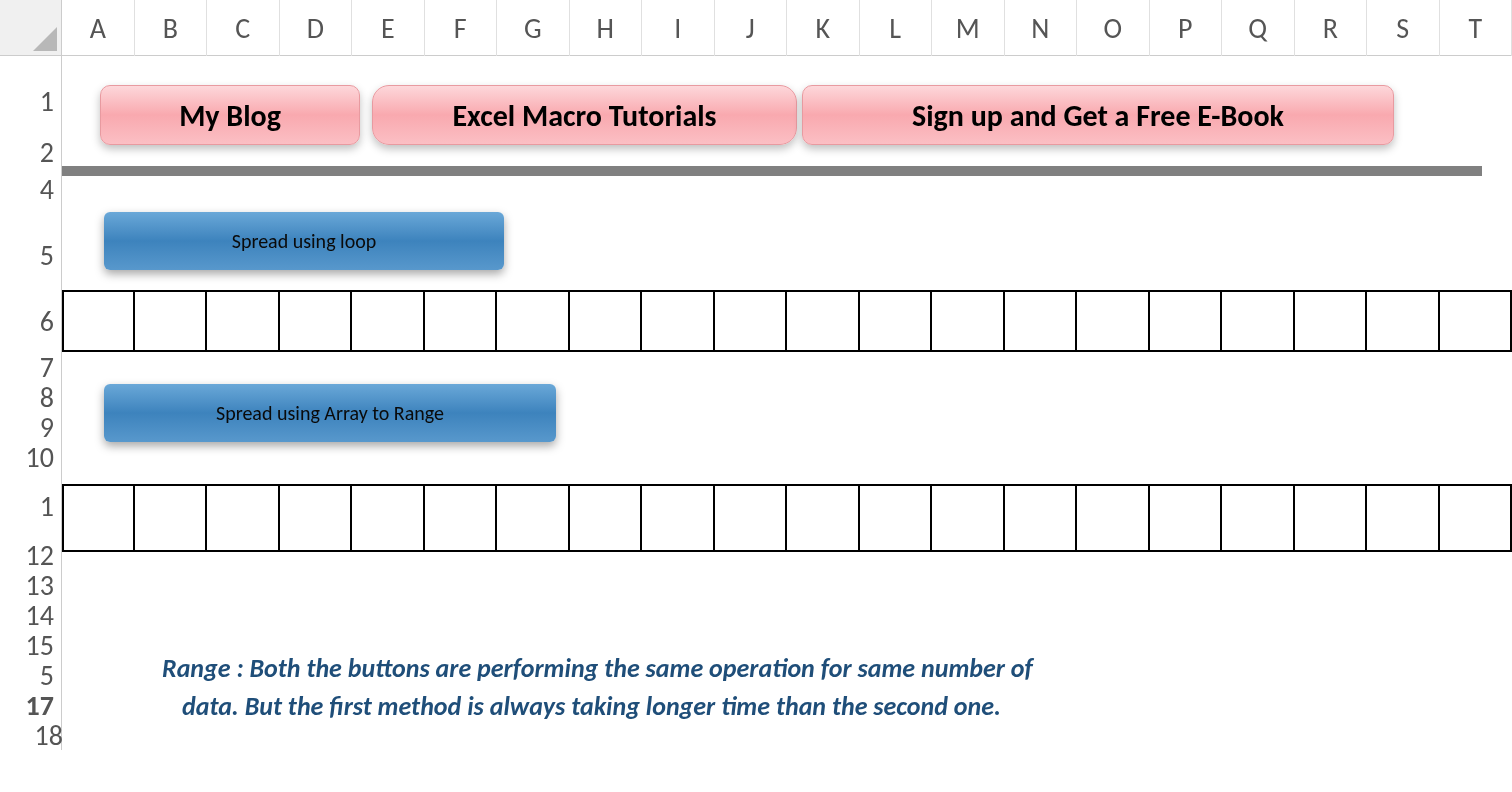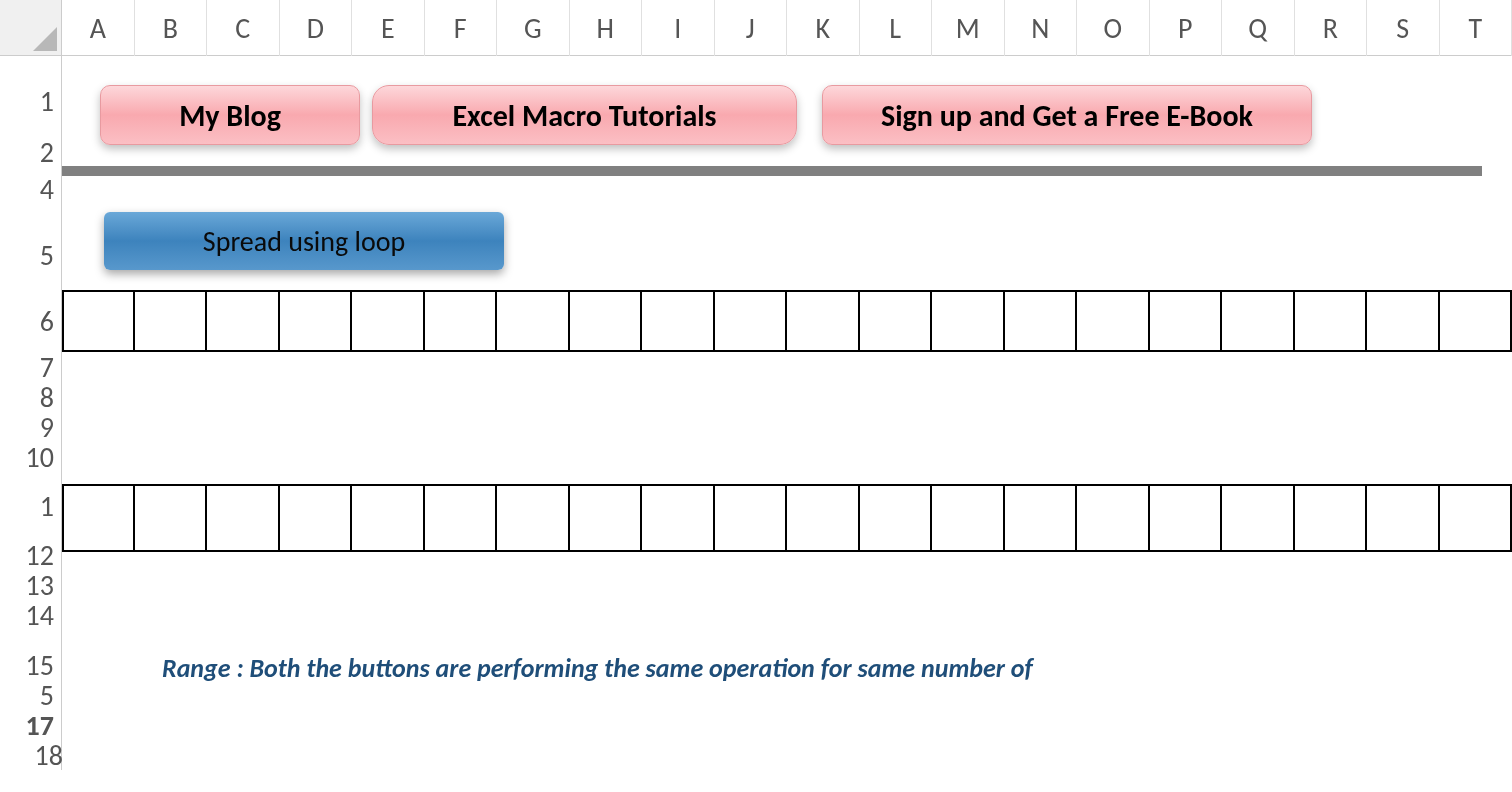--- a/index.html
+++ b/index.html
@@ -85,21 +85,21 @@
     cursor: pointer;
   }
   .blue-btn {
     position: absolute;
     background: linear-gradient(to bottom, #6aa8d8 0%, #3d83bd 50%, #5898cc 100%);
     border-radius: 6px;
     box-shadow: 0 4px 10px rgba(0,0,0,0.35);
     display: flex;
     align-items: center;
     justify-content: center;
-    font-size: 28px;
+    font-size: 20px;
     font-weight: 500;
     color: #0a0a0a;
     cursor: pointer;
   }
   .gray-bar {
     position: absolute;
     left: 0;
     height: 10px;
     background: #808080;
   }
@@ -159,31 +159,31 @@
     <div class="row-header" style="height: 70px;">5</div>
     <div class="row-header" style="height: 62px;">6</div>
     <div class="row-header" style="height: 30px;">7</div>
     <div class="row-header" style="height: 30px;">8</div>
     <div class="row-header" style="height: 30px;">9</div>
     <div class="row-header" style="height: 30px;">10</div>
     <div class="row-header" style="height: 68px;">1</div>
     <div class="row-header" style="height: 30px;">12</div>
     <div class="row-header" style="height: 30px;">13</div>
     <div class="row-header" style="height: 30px;">14</div>
-    <div class="row-header" style="height: 30px; margin-top: 20px;">15</div>
+    <div class="row-header" style="height: 30px;">15</div>
     <div class="row-header" style="height: 30px;">5</div>
     <div class="row-header" style="height: 30px; font-weight: bold;">17</div>
     <div class="row-header" style="height: 30px; margin-left: 9px;">18</div>
   </div>
 
 <div class="grid-area">
 
   <div class="pink-btn" style="left:38px; top:29px; width:260px; height:60px;">My Blog</div>
   <div class="pink-btn" style="left:310px; top:29px; width:425px; height:60px;border-radius:17px;">Excel Macro Tutorials</div>
-  <div class="pink-btn" style="left:760px; top:29px; width:490px; height:60px;">Sign up and Get a Free E-Book</div>
+  <div class="pink-btn" style="left:740px; top:29px; width:592px; height:60px;">Sign up and Get a Free E-Book</div>
 
   <div class="gray-bar" style="top:110px; width:1420px;"></div>
 
   <div class="blue-btn" style="left:42px; top:156px; width:400px; height:58px;">Spread using loop</div>
 
   <div class="cell-row" style="top:234px; height:62px; width:1450px;" id="row6cells">
       <div class="cell"></div>
       <div class="cell"></div>
       <div class="cell"></div>
       <div class="cell"></div>
@@ -198,20 +198,21 @@
       <div class="cell"></div>
       <div class="cell"></div>
       <div class="cell"></div>
       <div class="cell"></div>
       <div class="cell"></div>
       <div class="cell"></div>
       <div class="cell"></div>
       <div class="cell"></div>
     </div>
 
+  <div class="blue-btn" style="left:42px; top:328px; width:452px; height:58px;">Spread using Array to Range</div>
 
   <div class="cell-row" style="top:428px; height:68px; width:1450px;" id="row11cells">
       <div class="cell"></div>
       <div class="cell"></div>
       <div class="cell"></div>
       <div class="cell"></div>
       <div class="cell"></div>
       <div class="cell"></div>
       <div class="cell"></div>
       <div class="cell"></div>
@@ -223,14 +224,15 @@
       <div class="cell"></div>
       <div class="cell"></div>
       <div class="cell"></div>
       <div class="cell"></div>
       <div class="cell"></div>
       <div class="cell"></div>
       <div class="cell"></div>
     </div>
 
   <div class="note-text" style="left:100px; top:596px;">Range : Both the buttons are performing the same operation for same number of</div>
+  <div class="note-text" style="left:120px; top:634px;">data. But the first method is always taking longer time than the second one.</div>
 
 </div>
 
 </body></html>

